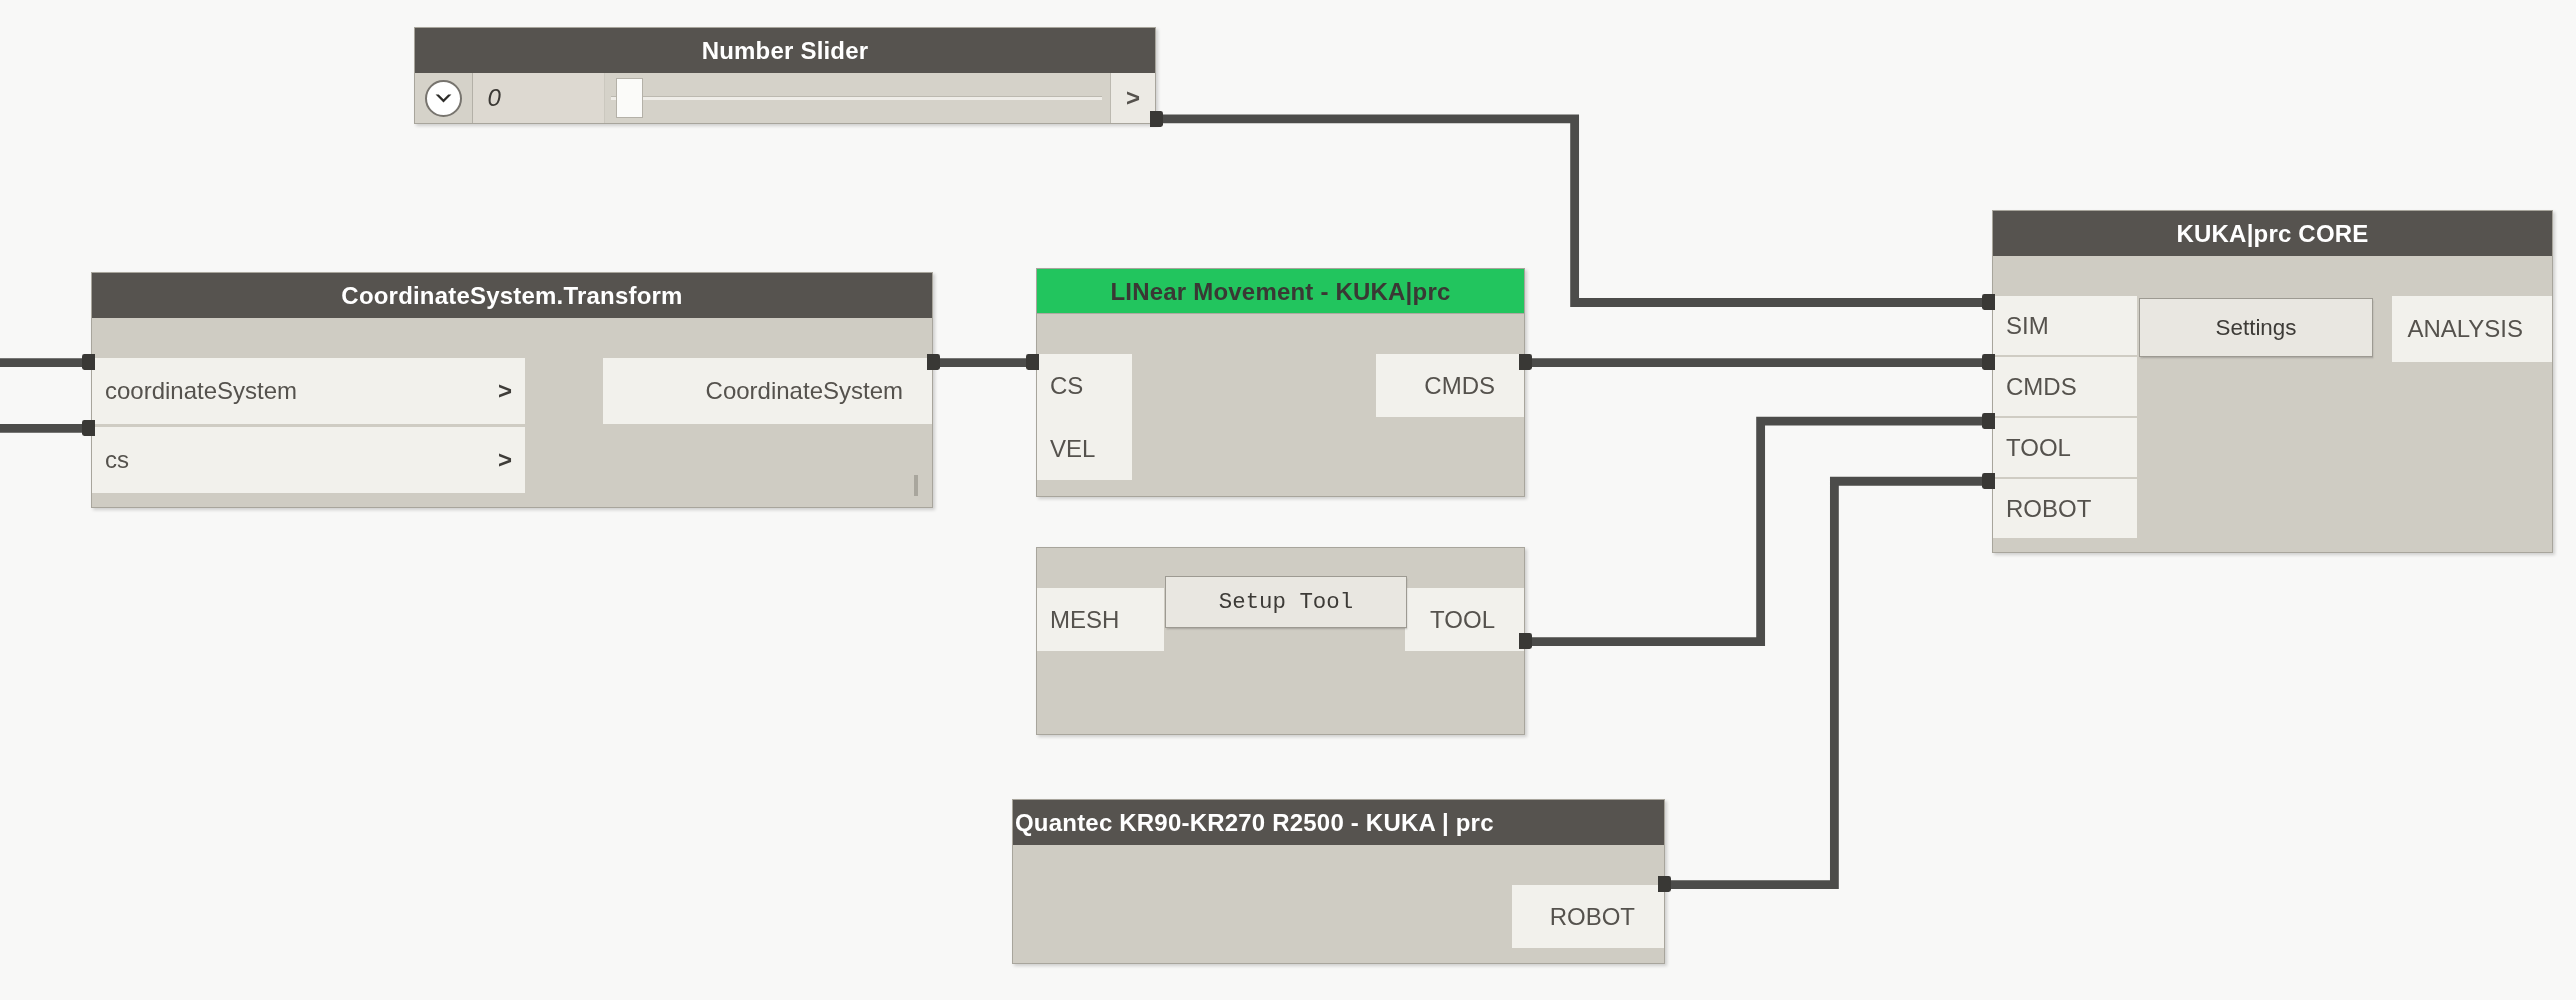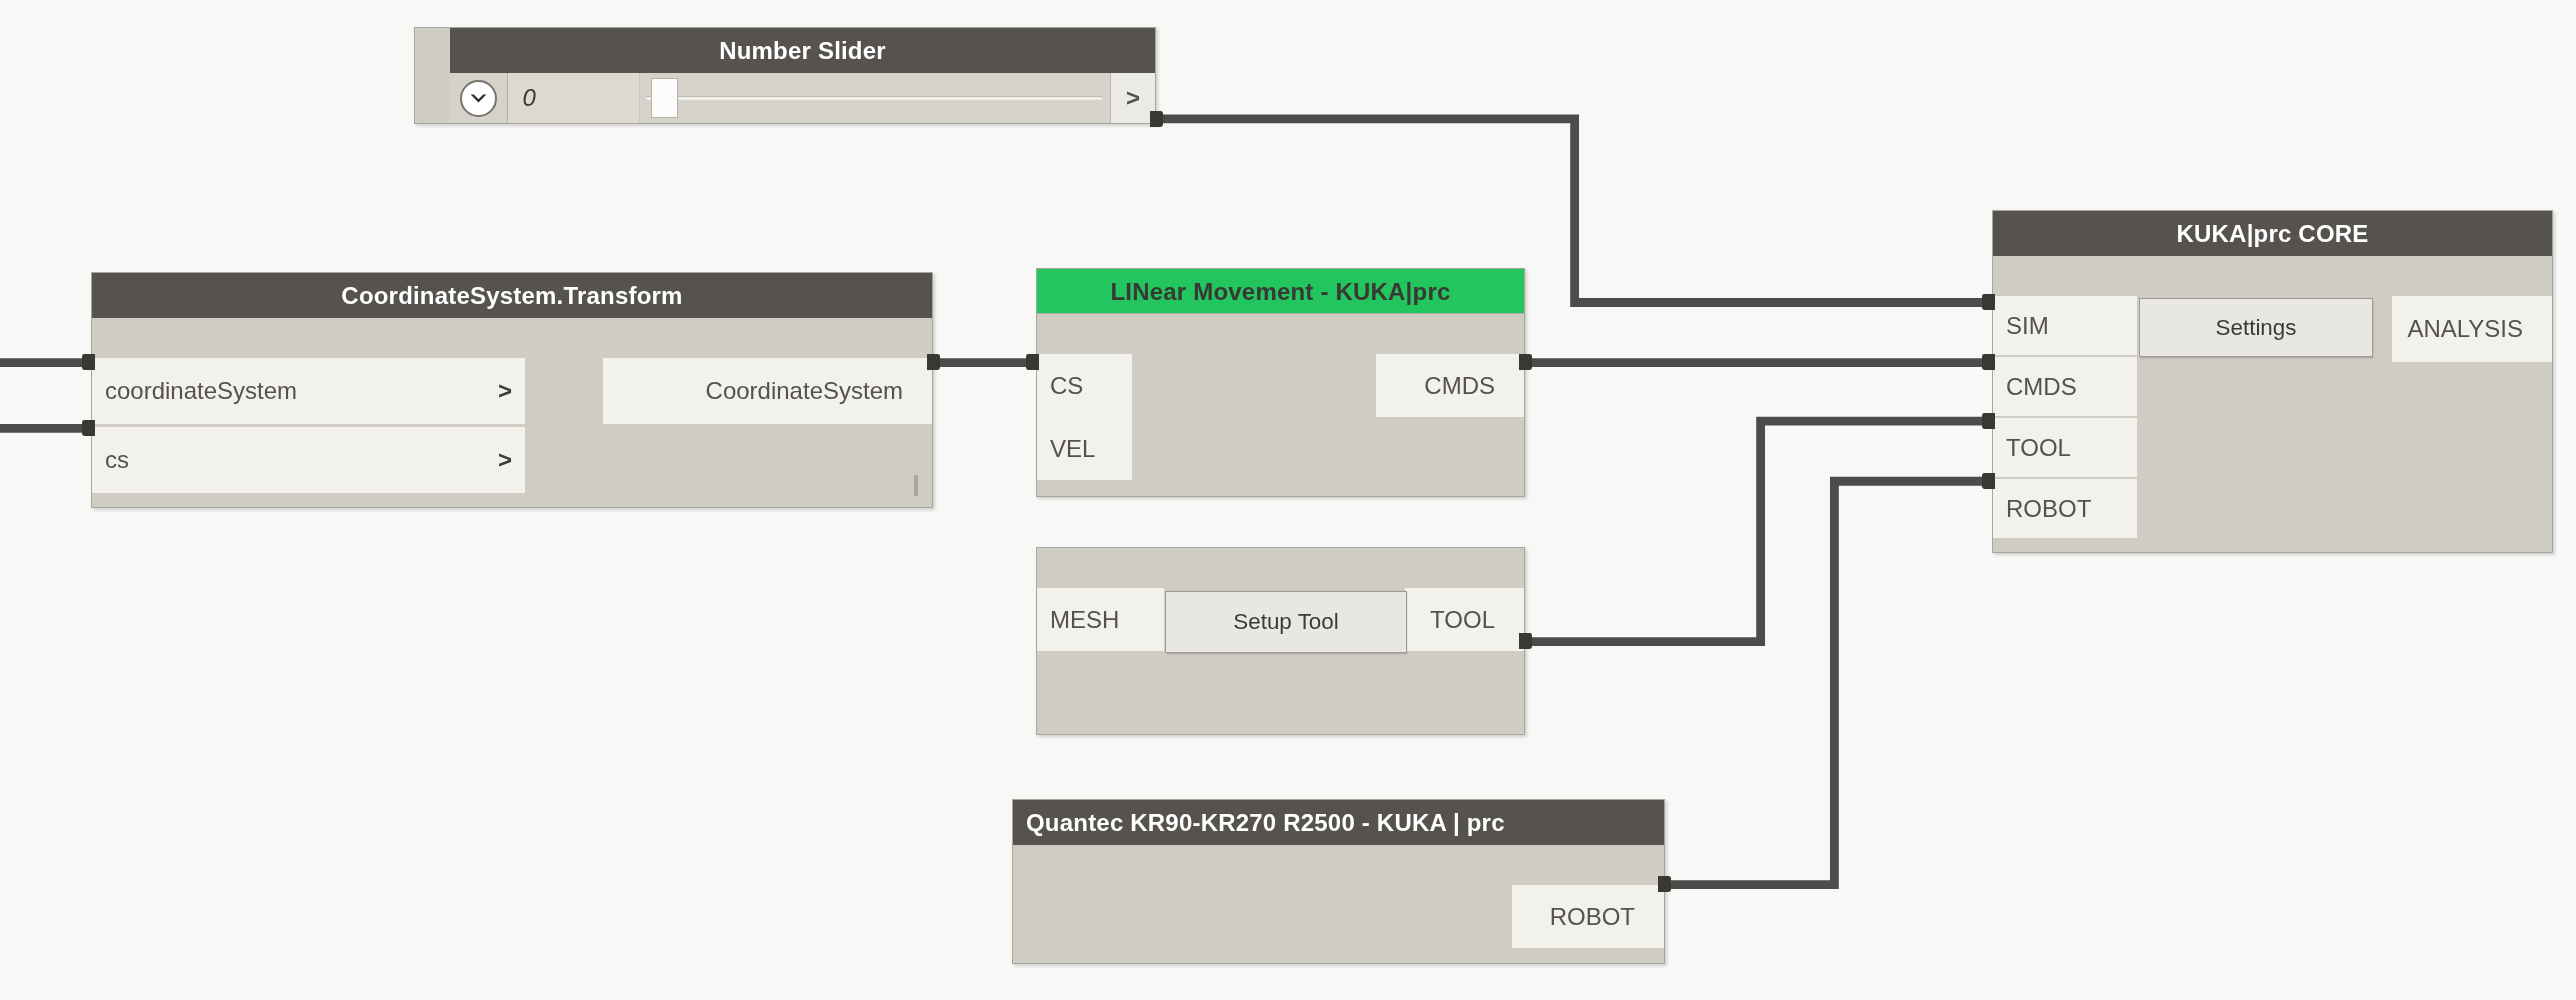--- a/index.html
+++ b/index.html
@@ -203,21 +203,21 @@
 
     <path class="wire" d="M 1442 148 L 1964 148 L 1964 377 L 2482 377"></path>
 
     <path class="wire" d="M 1902 452 L 2482 452"></path>
 
     <path class="wire" d="M 1902 800 L 2196 800 L 2196 525 L 2482 525"></path>
 
     <path class="wire" d="M 2076 1103 L 2288 1103 L 2288 600 L 2482 600"></path>
   </svg>
 
-  <div class="node" style="left:414px; top:27px; width:742px;padding-left:35px;">
+  <div class="node" style="left:414px; top:27px; width:742px;">
     <div class="node-header dark">Number Slider</div>
     <div class="node-body">
       <div class="slider-row">
         <div class="slider-knob">
           <span class="knob-circle">
             <svg width="19" height="13" viewBox="0 0 24 16" aria-hidden="true">
               <path d="M2 3 L12 13 L22 3 L18 3 L12 9 L6 3 Z" fill="#2d2c29"></path>
             </svg>
           </span>
         </div>
@@ -271,27 +271,27 @@
   <span class="nub right" style="left:1519px; top:354px;"></span>
 
   <div class="node" style="left:1036px; top:547px; width:489px; height:188px;">
     <div class="node-body" style="height:140px;">
       <div class="port in" style="top:0px; width:127px; height:63px;">
         <span>MESH</span>
       </div>
       <div class="port out" style="top:0px; width:119px; height:63px;">
         <span>TOOL</span>
       </div>
-      <div class="node-btn" style="left:128px; top:28px; width:242px; height:62px;">Setup Tool</div>
+      <div class="node-btn" style="left:128px; top:13px; width:242px; height:52px;font-family:Liberation Mono, monospace;">Setup Tool</div>
     </div>
   </div>
   <span class="nub right" style="left:1519px; top:633px;"></span>
 
   <div class="node" style="left:1012px; top:799px; width:653px; height:165px;">
-    <div class="node-header dark" style="text-align:left; padding-left:13px;">Quantec KR90-KR270 R2500 - KUKA | prc</div>
+    <div class="node-header dark" style="text-align:left; padding-left:2px;">Quantec KR90-KR270 R2500 - KUKA | prc</div>
     <div class="node-body" style="height:117px;">
       <div class="port out" style="top:0px; width:152px; height:63px;">
         <span>ROBOT</span>
       </div>
     </div>
   </div>
   <span class="nub right" style="left:1658px; top:876px;"></span>
 
   <div class="node" style="left:1992px; top:210px; width:561px; height:343px;">
     <div class="node-header dark">KUKA|prc CORE</div>

